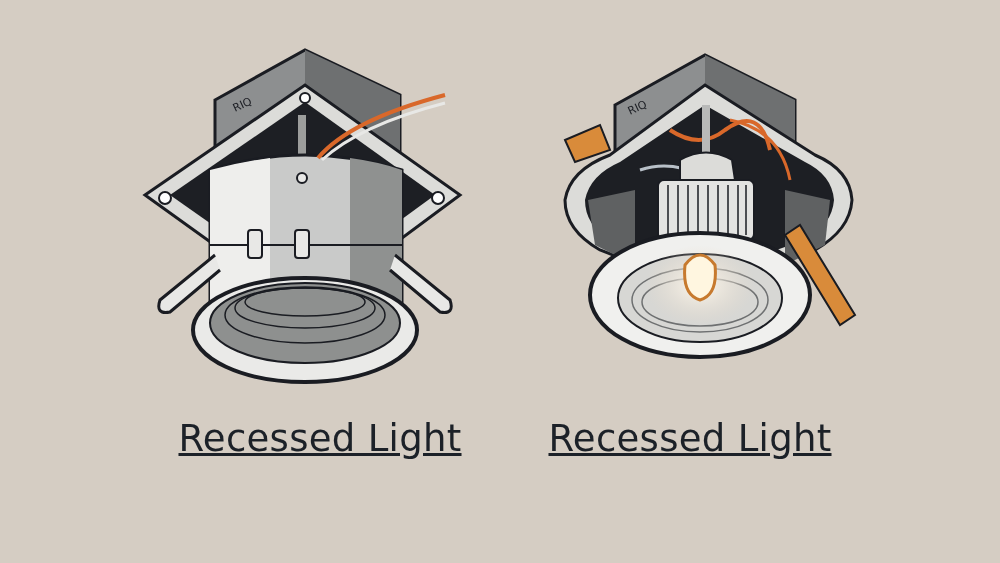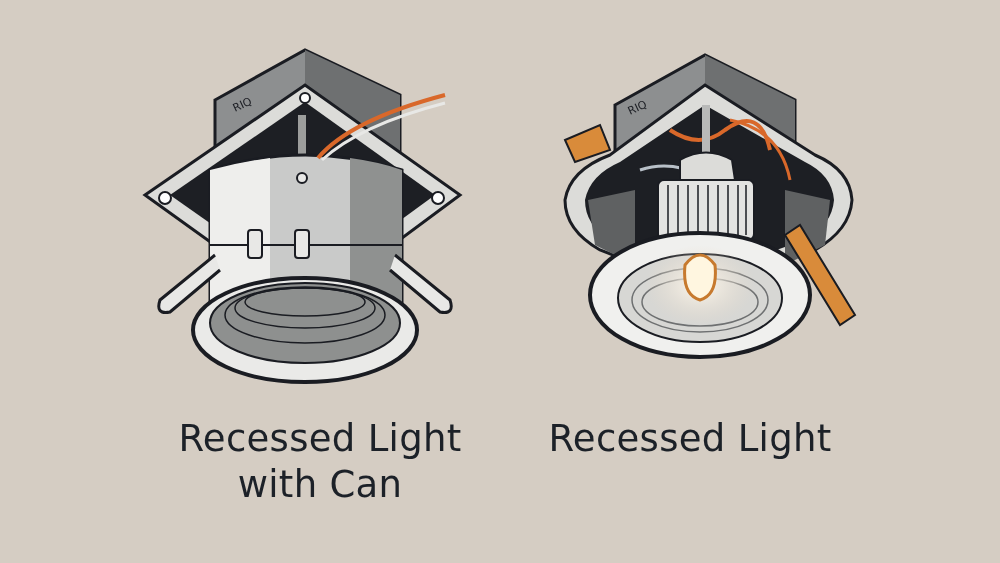--- a/index.html
+++ b/index.html
@@ -6,21 +6,21 @@
   body {
     width:1000px; height:563px; overflow:hidden;
     background:#d5cdc3;
     font-family:"DejaVu Sans", sans-serif;
     position:relative;
   }
   .panel { position:absolute; }
   .illus { position:absolute; }
   .caption {
     position:absolute; text-align:center; color:#1c2128;
-    font-weight:500; font-size:37px; line-height:46px; letter-spacing:0.3px;
+    font-weight:500; font-size:37px; line-height:46px; letter-spacing:0.3px;text-decoration:underline;
   }
   .caption span { display:block; }
 </style>
 </head>
 <body>
 
 <div class="panel">
   <svg class="illus" style="left:140px;top:40px" width="330" height="370" viewBox="0 0 330 370">
 
     <polygon points="75,60 165,10 260,55 260,130 165,180 75,130" fill="#8d8f90" stroke="#1a1c22" stroke-width="3"></polygon>
@@ -50,21 +50,20 @@
     <path d="M255,215 L310,260 Q315,275 300,272 L250,230" stroke="#1a1c22" stroke-width="3" fill="#e8e8e6"></path>
 
     <ellipse cx="165" cy="290" rx="112" ry="52" fill="#eaeae8" stroke="#1a1c22" stroke-width="4"></ellipse>
     <ellipse cx="165" cy="283" rx="95" ry="40" fill="#8e908f" stroke="#1a1c22" stroke-width="2"></ellipse>
     <ellipse cx="165" cy="275" rx="80" ry="28" fill="none" stroke="#1a1c22" stroke-width="1.5"></ellipse>
     <ellipse cx="165" cy="268" rx="70" ry="20" fill="none" stroke="#1a1c22" stroke-width="1.5"></ellipse>
     <ellipse cx="165" cy="262" rx="60" ry="14" fill="none" stroke="#1a1c22" stroke-width="1.5"></ellipse>
   </svg>
   <div class="caption" style="left:150px;top:416px;width:340px;">
     <span>Recessed Light</span>
-    <span>with Can</span>
   </div>
 </div>
 
 <div class="panel">
   <svg class="illus" style="left:550px;top:50px" width="320" height="330" viewBox="0 0 320 330">
 
     <polygon points="65,55 155,5 245,50 245,120 155,170 65,120" fill="#8d8f90" stroke="#1a1c22" stroke-width="3"></polygon>
     <polygon points="155,5 245,50 245,120 155,75" fill="#6e7071"></polygon>
     <text x="80" y="65" font-size="11" fill="#1a1c22" font-family="DejaVu Sans, sans-serif" transform="rotate(-25 80 65)">RIQ</text>
 

